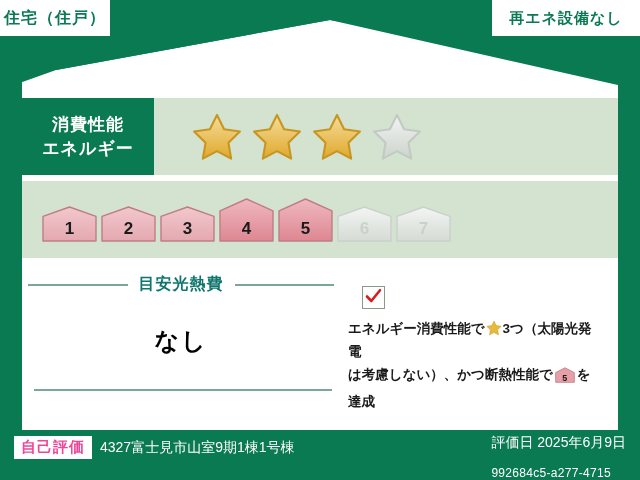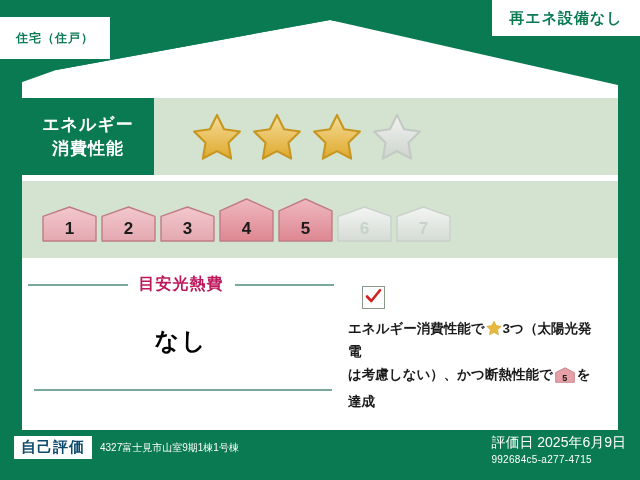--- a/index.html
+++ b/index.html
@@ -19,21 +19,21 @@
   
   .tag{
     position:absolute;
     background:#ffffff;
     color:#0a7a52;
     font-weight:bold;
     display:flex;align-items:center;justify-content:center;
     letter-spacing:1px;
     z-index:6;
   }
-  .tag-left{left:0px;top:17px;width:110px;height:42px;font-size:12px;}
+  .tag-left{left:0px;top:0px;width:110px;height:36px;font-size:16px;}
   .tag-right{right:0px;top:0px;width:148px;height:36px;font-size:15px;}
 
   
   .header{
     position:absolute;left:0;top:34px;width:640px;height:62px;
     z-index:5;text-align:center;color:#ffffff;
     pointer-events:none;
   }
   .header-sub{
     font-size:13px;font-weight:bold;letter-spacing:1px;line-height:16px;
@@ -96,21 +96,21 @@
   }
   .bottom-left{width:318px;position:relative;}
   .bottom-right{flex:1;position:relative;padding-top:22px;}
 
   .cost-head{
     display:flex;align-items:center;
     padding:10px 6px 0 6px;
   }
   .cost-head .hline{flex:1;height:2px;background:#7aa79b;}
   .cost-head .htxt{
-    padding:0 11px;color:#be185d;font-weight:bold;font-size:16px;letter-spacing:1px;
+    padding:0 11px;color:#0f766e;font-weight:bold;font-size:16px;letter-spacing:1px;
   }
   .cost-value{
     text-align:center;color:#000000;font-weight:bold;font-size:24px;
     margin-top:30px;letter-spacing:2px;
   }
   .cost-rule{
     position:absolute;left:12px;right:8px;bottom:28px;height:2px;background:#7aa79b;
   }
 
   .zeh-head{display:flex;align-items:center;gap:9px;padding-left:22px;}
@@ -131,27 +131,27 @@
     font-size:9px;font-weight:bold;color:#1a1a1a;
   }
 
   
   .footer{
     position:absolute;left:0;bottom:0;width:640px;height:52px;
     z-index:5;color:#ffffff;
   }
   .footer-left{position:absolute;left:14px;top:8px;display:flex;align-items:center;gap:8px;}
   .self-eval{
-    background:#ffffff;color:#0c4a6e;font-weight:bold;font-size:15px;
+    background:#ffffff;color:#ec4899;font-weight:bold;font-size:15px;
     padding:2px 7px;letter-spacing:1px;
   }
-  .bldg-name{font-size:10px;color:#ffffff;}
+  .bldg-name{font-size:14px;color:#ffffff;}
   .footer-right{position:absolute;right:14px;top:6px;text-align:left;}
   .eval-date{font-size:14px;color:#ffffff;}
-  .eval-id{font-size:10px;color:#ffffff;margin-top:2px;letter-spacing:0.3px;}
+  .eval-id{font-size:12px;color:#ffffff;margin-top:14px;letter-spacing:0.3px;}
 </style>
 </head>
 <body>
 
 <div class="label-root">
 
   <svg class="roof" viewBox="0 0 640 480">
     <polygon points="22,98 22,70 56,70 330,20 618,70 618,98" fill="#ffffff"></polygon>
     <rect x="22" y="70" width="596" height="360" fill="#ffffff"></rect>
     <polygon points="0,36 0,90 56,70 330,20 640,90 640,36 330,-8" fill="#0a7a52"></polygon>
@@ -162,22 +162,22 @@
 
   <div class="header">
     <div class="header-sub">建築物省エネ法に基づく</div>
     <div class="header-main">省エネ性能ラベル</div>
   </div>
 
   <div class="content">
 
     <div class="row">
       <div class="row-label">
+        <span>消費性能</span>
         <span>エネルギー</span>
-        <span>消費性能</span>
       </div>
       <div class="row-body">
         <div class="stars" id="star-row">
             <svg class="star" viewBox="0 0 24 24">
               <defs>
                 <linearGradient id="sg0" x1="0" y1="0" x2="0" y2="1">
                   <stop offset="0%" stop-color="#f4dd9a"></stop>
                   <stop offset="100%" stop-color="#e0a82c"></stop>
                 </linearGradient>
               </defs>

